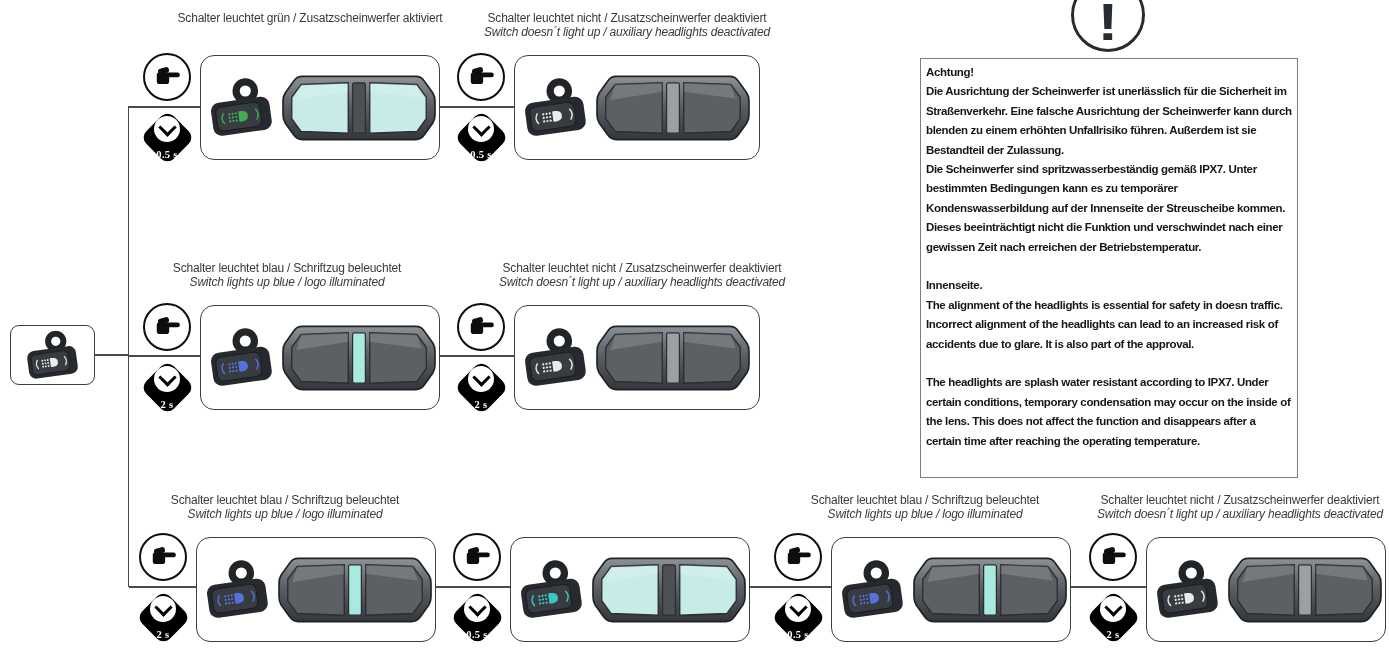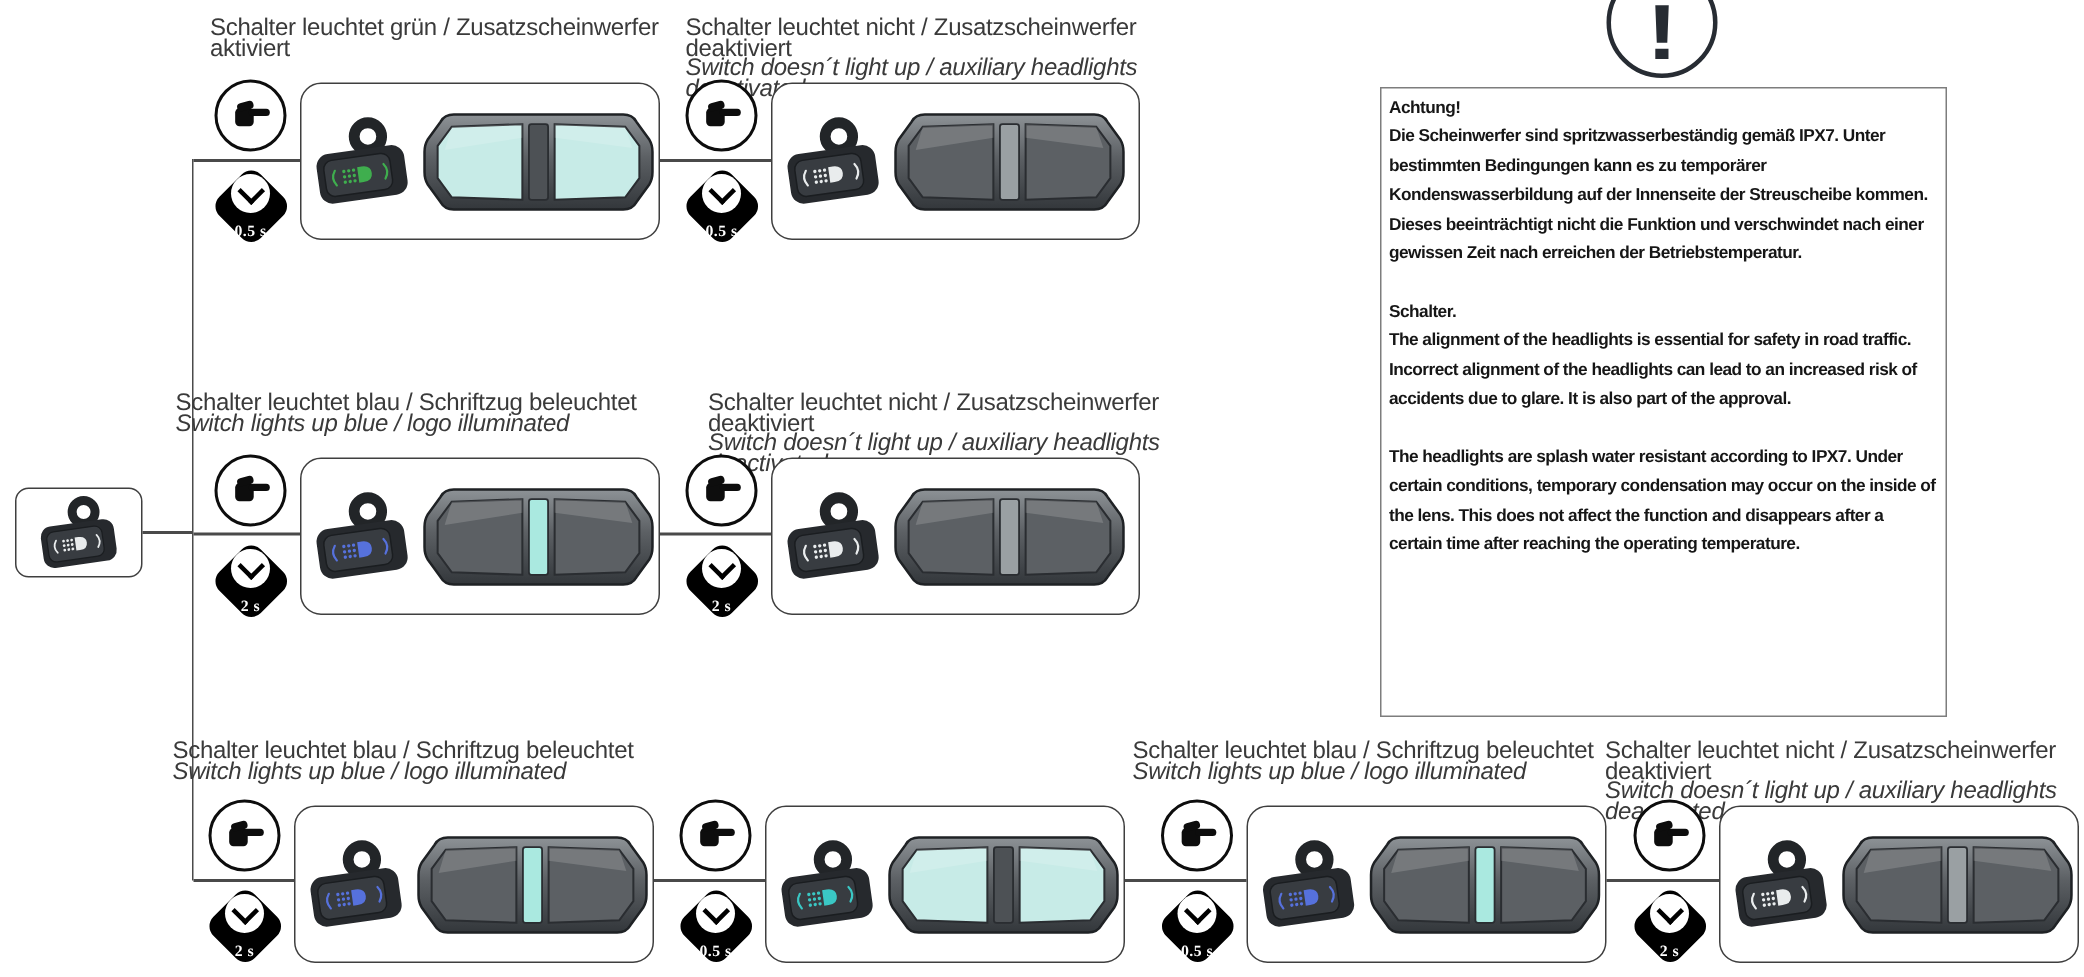--- a/index.html
+++ b/index.html
@@ -4,21 +4,21 @@
 <style>
   html,body{margin:0;padding:0;background:#fff;}
   #stage{position:relative;width:1389px;height:651px;background:#fff;overflow:hidden;
          font-family:"Liberation Sans",sans-serif;color:#1b1b1b;}
 
   
   .ln{position:absolute;background:#4a4a4a;height:1.5px;}
   .lnv{position:absolute;background:#4a4a4a;width:1.5px;}
 
   
-  .cap{position:absolute;width:340px;font-size:16px;line-height:13.5px;
+  .cap{position:absolute;width:340px;text-align:center;font-size:12px;line-height:13.5px;
        color:#3a3a3a;letter-spacing:-0.2px;}
   .cap .de{display:block;}
   .cap .en{display:block;font-style:italic;}
 
   
   .hand{position:absolute;width:48px;height:48px;border:2.7px solid #0d0d0d;border-radius:50%;
         background:#fff;box-sizing:border-box;display:flex;align-items:center;justify-content:center;}
   .hand svg{width:33px;height:33px;}
 
   
@@ -309,21 +309,22 @@
     <svg class="hl" viewBox="0 0 232 100">
         <use href="#sym-headlight"></use>
       </svg>
   </div>
 
   <div class="wicon"></div>
   <div class="wbang">!</div>
 
   <div class="warnbox">
     <p>Achtung!</p>
+    <p>Die Ausrichtung der Scheinwerfer ist unerlässlich für die Sicherheit im Straßenverkehr. Eine falsche Ausrichtung der Scheinwerfer kann durch blenden zu einem erhöhten Unfallrisiko führen. Außerdem ist sie Bestandteil der Zulassung.</p>
     <p>Die Scheinwerfer sind spritzwasserbeständig gemäß IPX7. Unter bestimmten Bedingungen kann es zu temporärer Kondenswasserbildung auf der Innenseite der Streuscheibe kommen. Dieses beeinträchtigt nicht die Funktion und verschwindet nach einer gewissen Zeit nach erreichen der Betriebstemperatur.</p>
     <div class="wgap"></div>
-    <p>Schalter.</p>
-    <p>The alignment of the headlights is essential for safety in road traffic. Incorrect alignment of the headlights can lead to an increased risk of accidents due to glare. It is also part of the approval.</p>
+    <p>Innenseite.</p>
+    <p>The alignment of the headlights is essential for safety in doesn traffic. Incorrect alignment of the headlights can lead to an increased risk of accidents due to glare. It is also part of the approval.</p>
     <div class="wgap"></div>
     <p>The headlights are splash water resistant according to IPX7. Under certain conditions, temporary condensation may occur on the inside of the lens. This does not affect the function and disappears after a certain time after reaching the operating temperature.</p>
   </div>
 
 </div>
 
 </body></html>

